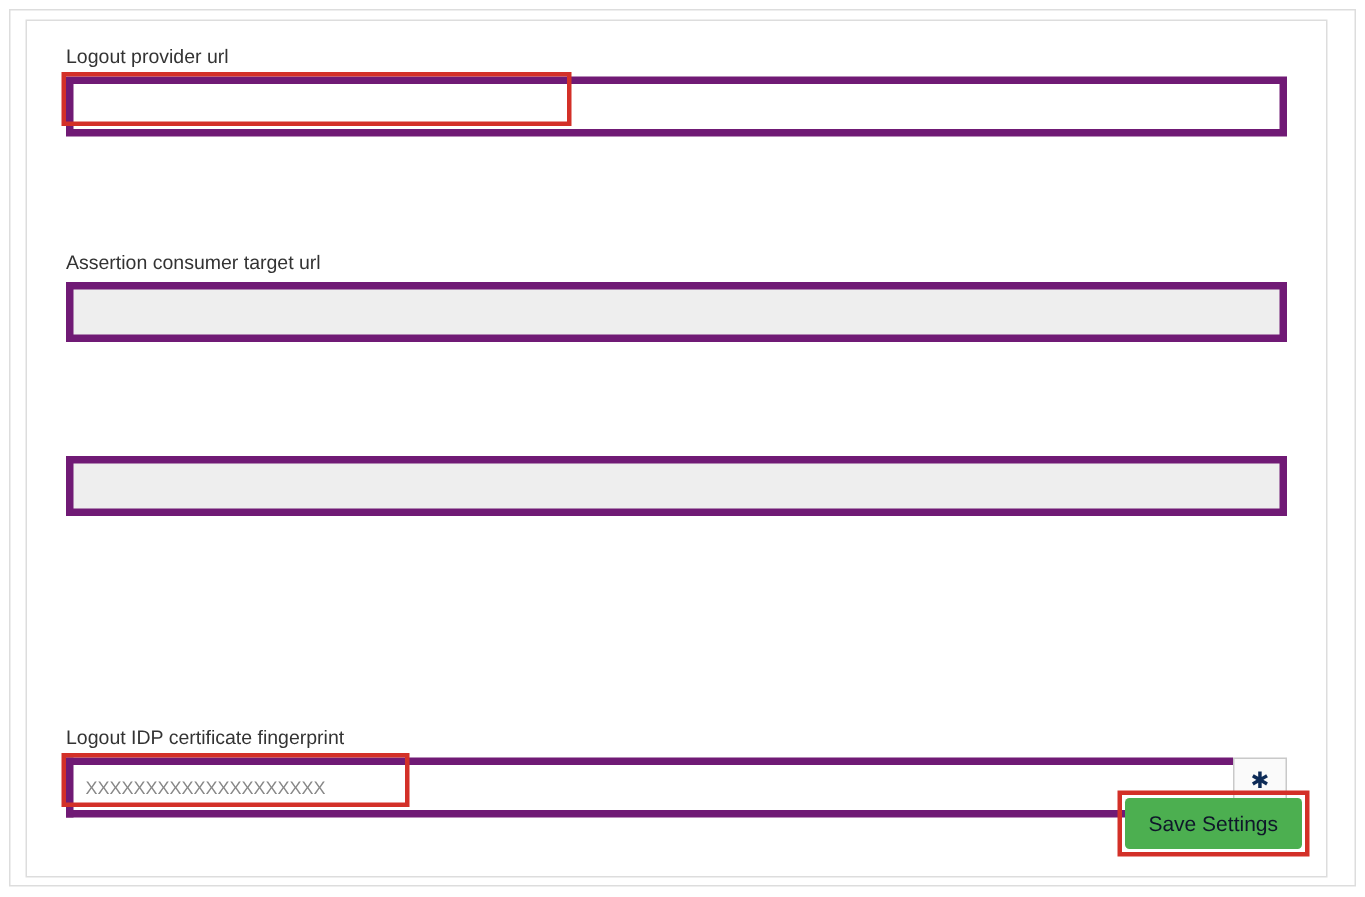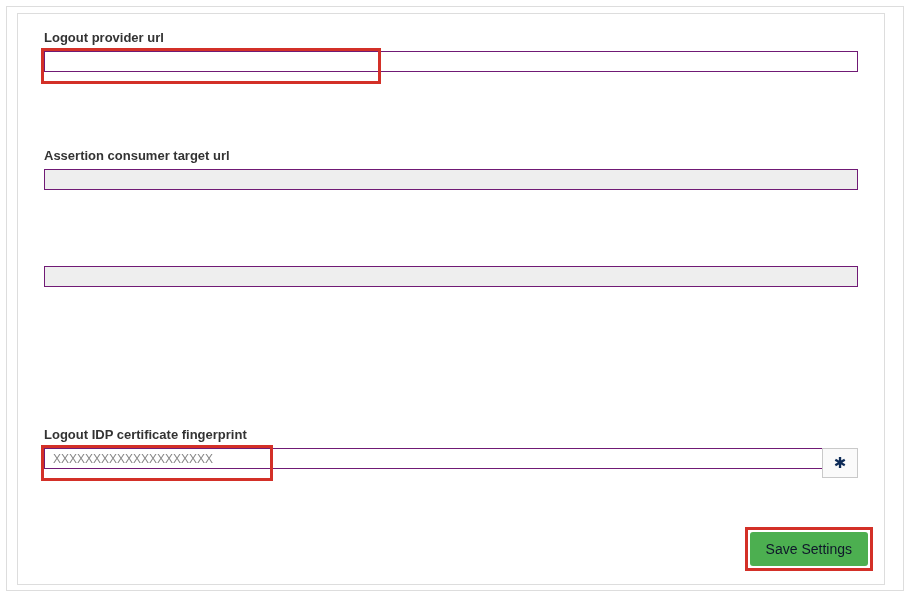--- a/index.html
+++ b/index.html
@@ -29,29 +29,29 @@
       height: 572px;
     }
     .form-group {
       margin-top: 20px;
     }
     .form-group:first-child {
       margin-top: 16px;
     }
     .form-label {
       display: block;
-      font-weight: bold;
+      font-weight: normal;
       font-size: 13px;
       color: #333;
       margin-bottom: 6px;
     }
     .form-input {
       width: 100%;
-      height: 21px;
-      border: 1px solid #701a75;
+      height: 40px;
+      border: 5px solid #701a75;
       padding: 4px 8px;
       font-size: 12px;
       color: #888;
       background: #fff;
     }
     .form-input:disabled {
       background: #eeeeee;
       color: #aaa;
     }
     .input-wrapper {

